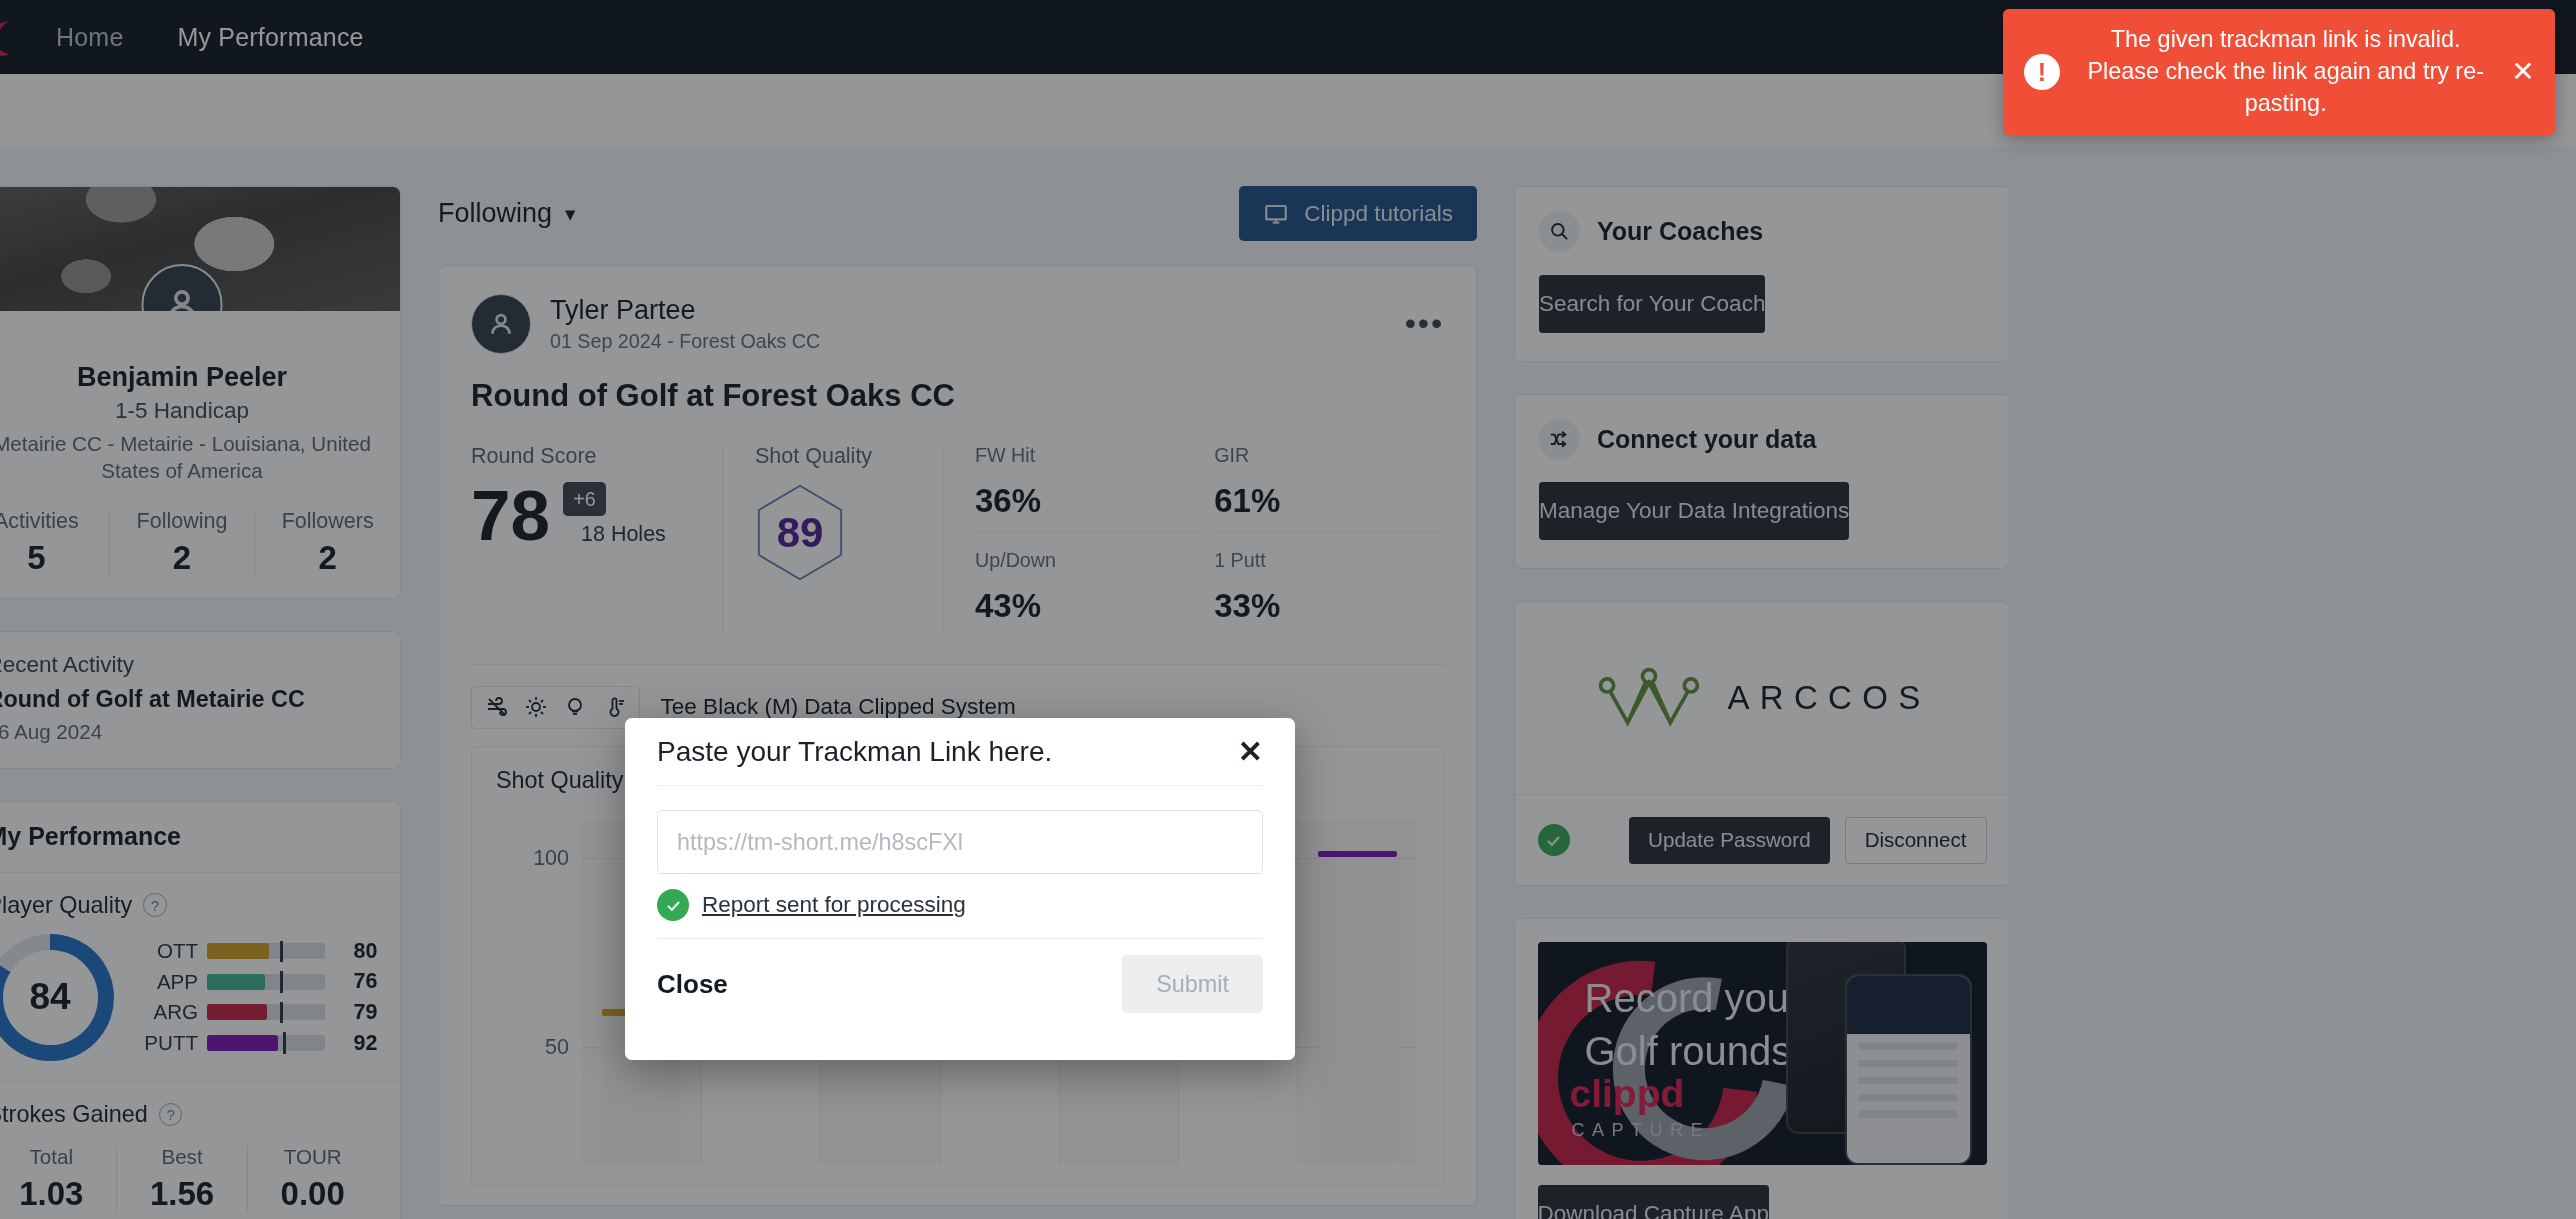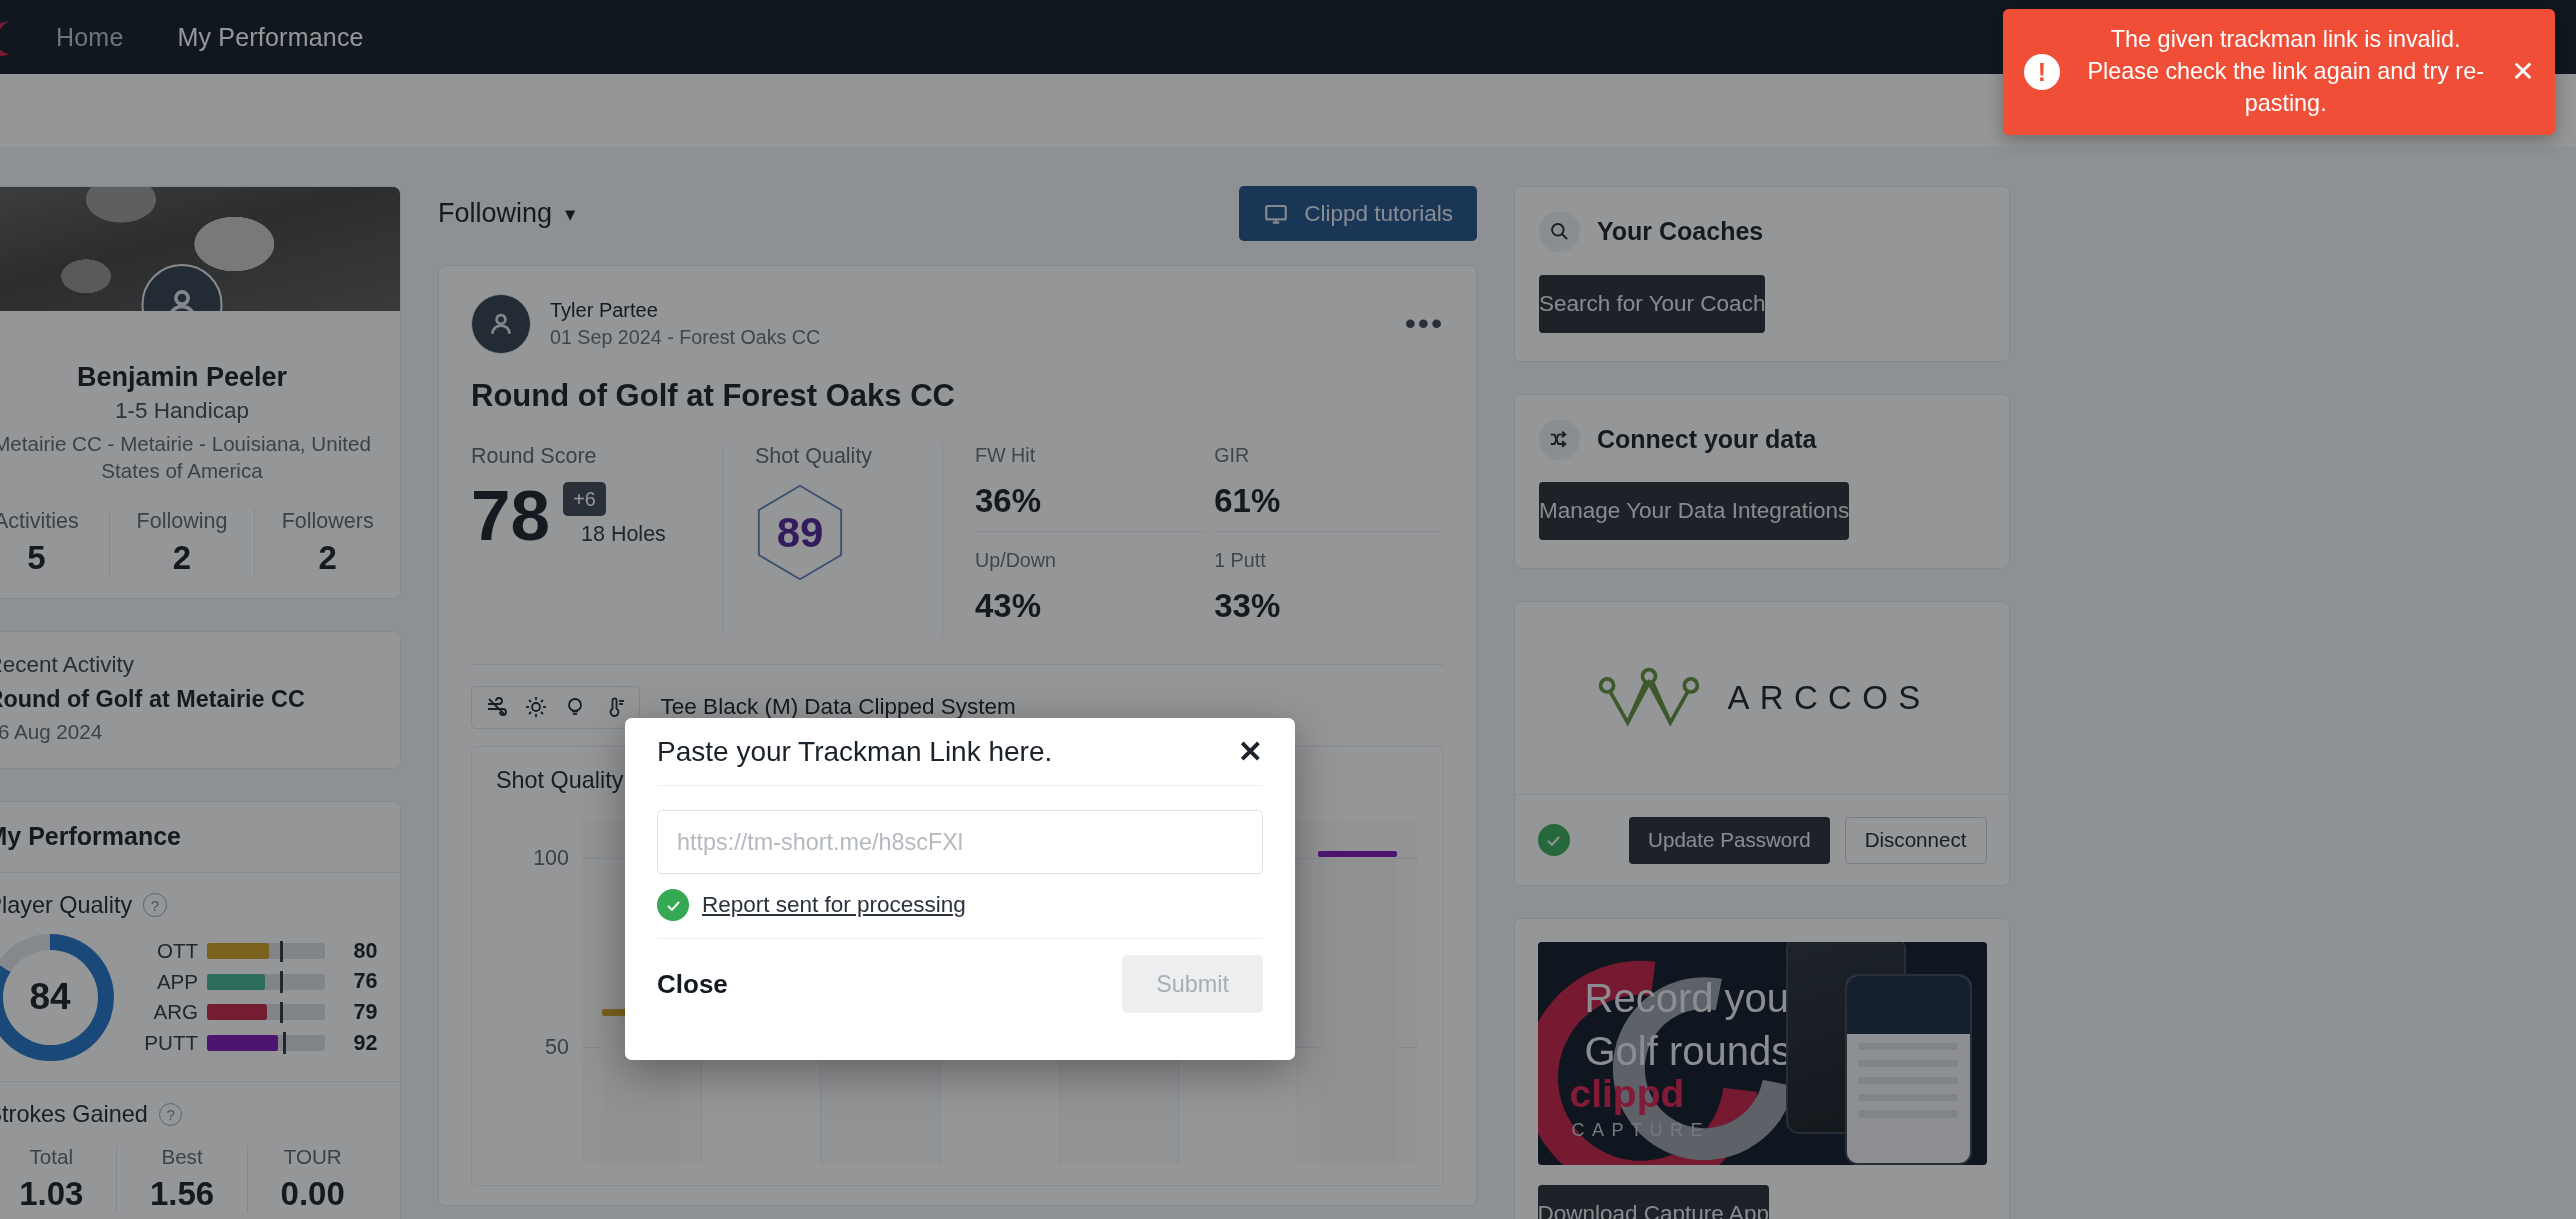--- a/index.html
+++ b/index.html
@@ -148,21 +148,21 @@
   .tut-btn svg { stroke: #dfe7f1; fill: none; stroke-width: 2; }
 
   .post { padding: 28px 32px 0 32px; }
   .post-head { display: flex; align-items: center; }
   .post-av {
     width: 60px; height: 60px; border-radius: 50%; background: #2f3a47;
     border: 1.9px solid #e9ebed; display:flex; align-items:center; justify-content:center; flex:0 0 auto;
   }
   .post-av svg { stroke: #dfe4e9; fill: none; stroke-width: 2.2; }
   .post-meta { margin-left: 19px; }
-  .post-user { font-size: 20px; color: #141a21; }
+  .post-user { font-size: 27px; color: #141a21; }
   .post-sub  { font-size: 19.7px; color: #646c76; margin-top: 3.7px; }
   .post-more { margin-left: auto; font-size: 32px; color: #3a424c; letter-spacing: 1.9px; cursor: pointer; line-height: .6; }
   .post-title { font-size: 31px; font-weight: 700; color: #141a21; margin-top: 24px; }
 
   .stats-row { display: flex; align-items: stretch; margin-top: 30px; padding-bottom: 28px;
                border-bottom: 0.9px solid #e9ebee; }
   .st-score { width: 251px; }
   .st-lab { font-size: 21.5px; color: #5c646e; }
   .st-big { display: flex; align-items: flex-end; gap: 13px; margin-top: 13px; }
   .st-78 { font-size: 71px; font-weight: 700; color: #141a21; line-height: .92; }

